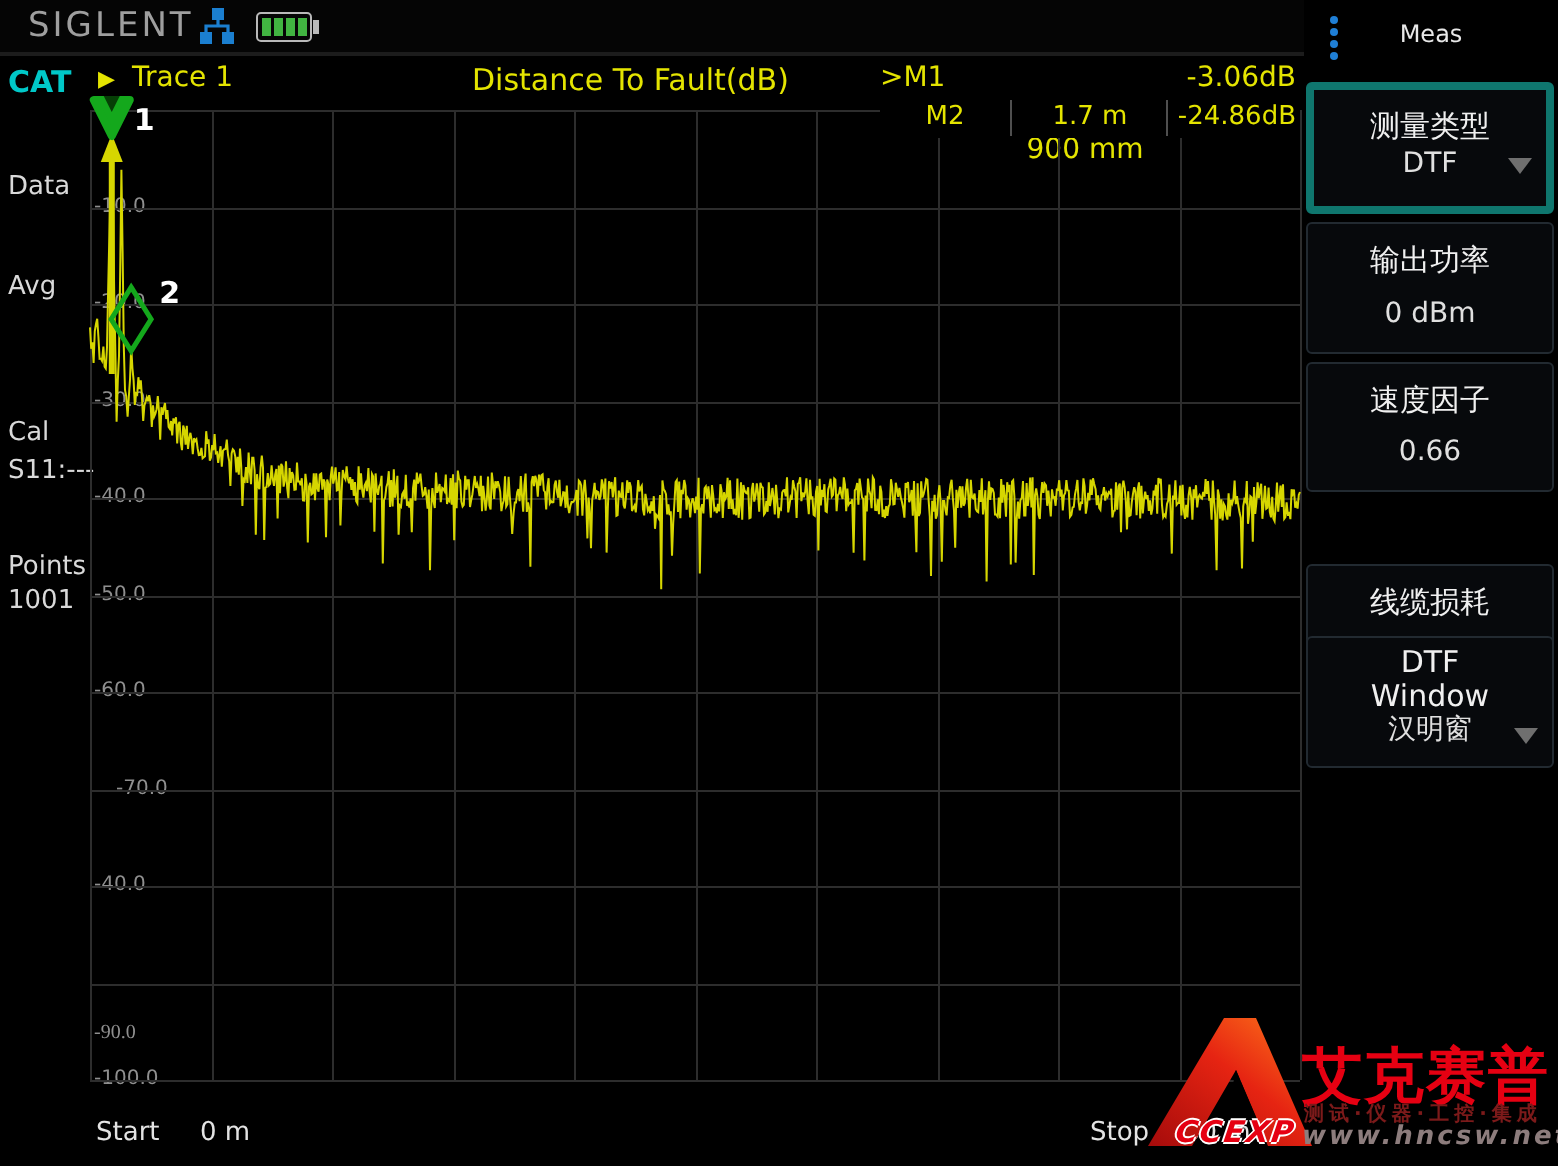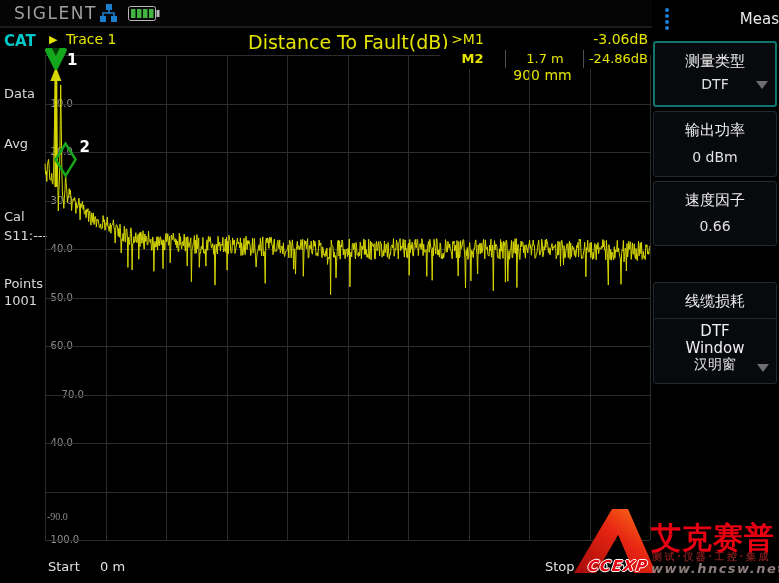--- a/index.html
+++ b/index.html
@@ -17,25 +17,25 @@
   .m2cell{position:absolute;top:1px;height:18px;font-size:13px;color:#e4e400;line-height:18px;}
   
   .ylab{position:absolute;font-size:10px;color:#8f8f8f;z-index:1;line-height:11px;}
   
   .xlab{position:absolute;top:559px;font-size:13px;font-weight:500;color:#e3e3e3;z-index:1;}
   
   #plot-svg{position:absolute;left:0;top:0;z-index:2;pointer-events:none;}
   
   .menu{position:absolute;left:652px;top:0;width:127px;height:583px;background:#000;z-index:4;}
   .menu-hdr{position:absolute;left:0;top:0;width:127px;height:38px;}
-  .menu-title{position:absolute;left:0;top:10px;width:127px;text-align:right;font-size:15px;color:#e8e8e8;}
+  .menu-title{position:absolute;left:0;top:10px;width:127px;text-align:center;font-size:12px;color:#e8e8e8;}
   .dots{position:absolute;left:13px;top:8px;width:4px;}
   .dots i{display:block;width:4px;height:4px;border-radius:50%;background:#1f7fd6;margin-bottom:2px;}
   .mbtn{position:absolute;left:1px;width:124px;background:#07090c;border:1px solid #222a31;border-radius:3px;box-sizing:border-box;}
-  .mbtn.sel{border:2px solid #0f766e;}
+  .mbtn.sel{border:4px solid #0f766e;}
   .mlabel{position:absolute;left:0;top:10px;width:100%;text-align:center;font-size:15px;color:#f0f0f0;white-space:pre-line;line-height:17px;}
   .mvalue{position:absolute;left:0;bottom:11px;width:100%;text-align:center;font-size:14px;color:#e0e0e0;}
   .dd{position:absolute;right:7px;width:0;height:0;border-left:6px solid transparent;border-right:6px solid transparent;border-top:8px solid #6f6f6f;}
   
   .wm{position:absolute;z-index:6;pointer-events:none;}
   .wm-cc{position:absolute;left:588px;top:557px;font-size:15px;font-weight:900;font-style:italic;color:#e60012;letter-spacing:1px;transform:skewX(-8deg);
          text-shadow:-1px 0 #fff,1px 0 #fff,0 -1px #fff,0 1px #fff;z-index:7;}
   .wm-brand{position:absolute;left:651px;top:518px;font-size:30px;font-weight:900;color:#e60012;letter-spacing:1px;z-index:6;}
   .wm-slogan{position:absolute;left:652px;top:550px;font-size:10px;font-weight:bold;color:#7c1a1a;letter-spacing:2.5px;z-index:6;}
   .wm-url{position:absolute;left:651px;top:561px;font-size:13px;font-weight:bold;font-style:italic;color:#8d7d7d;letter-spacing:1.5px;z-index:6;}
@@ -66,27 +66,27 @@
   <div class="side cat" style="left:4px;top:32px;">CAT</div>
   <div class="side" style="left:4px;top:86px;">Data</div>
   <div class="side" style="left:4px;top:136px;">Avg</div>
   <div class="side" style="left:4px;top:209px;">Cal</div>
   <div class="side" style="left:4px;top:228px;">S11:---</div>
   <div class="side" style="left:4px;top:276px;">Points</div>
   <div class="side" style="left:4px;top:293px;">1001</div>
 
   <div class="hdr-cell" style="left:49px;top:33px;font-size:11px;">▶</div>
   <div class="hdr-cell" style="left:66px;">Trace 1</div>
-  <div class="hdr-cell" style="left:248px;font-size:19px;">Distance To Fault(dB)</div>
-  <div class="hdr-cell" style="left:440px;width:55px;text-align:center;">&gt;M1</div>
+  <div class="hdr-cell" style="left:236px;font-size:15px;">Distance To Fault(dB)</div>
+  <div class="hdr-cell" style="left:440px;width:55px;text-align:left;">&gt;M1</div>
   <div class="hdr-cell" style="left:500px;width:85px;text-align:center;margin-top:36px;">900 mm</div>
   <div class="hdr-cell" style="left:588px;width:60px;text-align:right;">-3.06dB</div>
 
   <div class="m2row">
-    <div class="m2cell" style="left:0;width:65px;text-align:center;font-weight:bold;">M2</div>
+    <div class="m2cell" style="left:0;width:65px;text-align:center;">M2</div>
     <div class="m2cell" style="left:65px;width:78px;text-align:center;border-left:1px solid #4f4f4f;">1.7 m</div>
     <div class="m2cell" style="left:143px;width:64px;text-align:right;border-left:1px solid #4f4f4f;padding-right:7px;">-24.86dB</div>
   </div>
 
   <div id="ylabels">
       <div class="ylab" style="left: 47px; top: 49px;">0.0</div>
       <div class="ylab" style="left: 47px; top: 97.5px;">-10.0</div>
       <div class="ylab" style="left: 47px; top: 146px;">-20.0</div>
       <div class="ylab" style="left: 47px; top: 194.5px;">-30.0</div>
       <div class="ylab" style="left: 47px; top: 243px;">-40.0</div>

